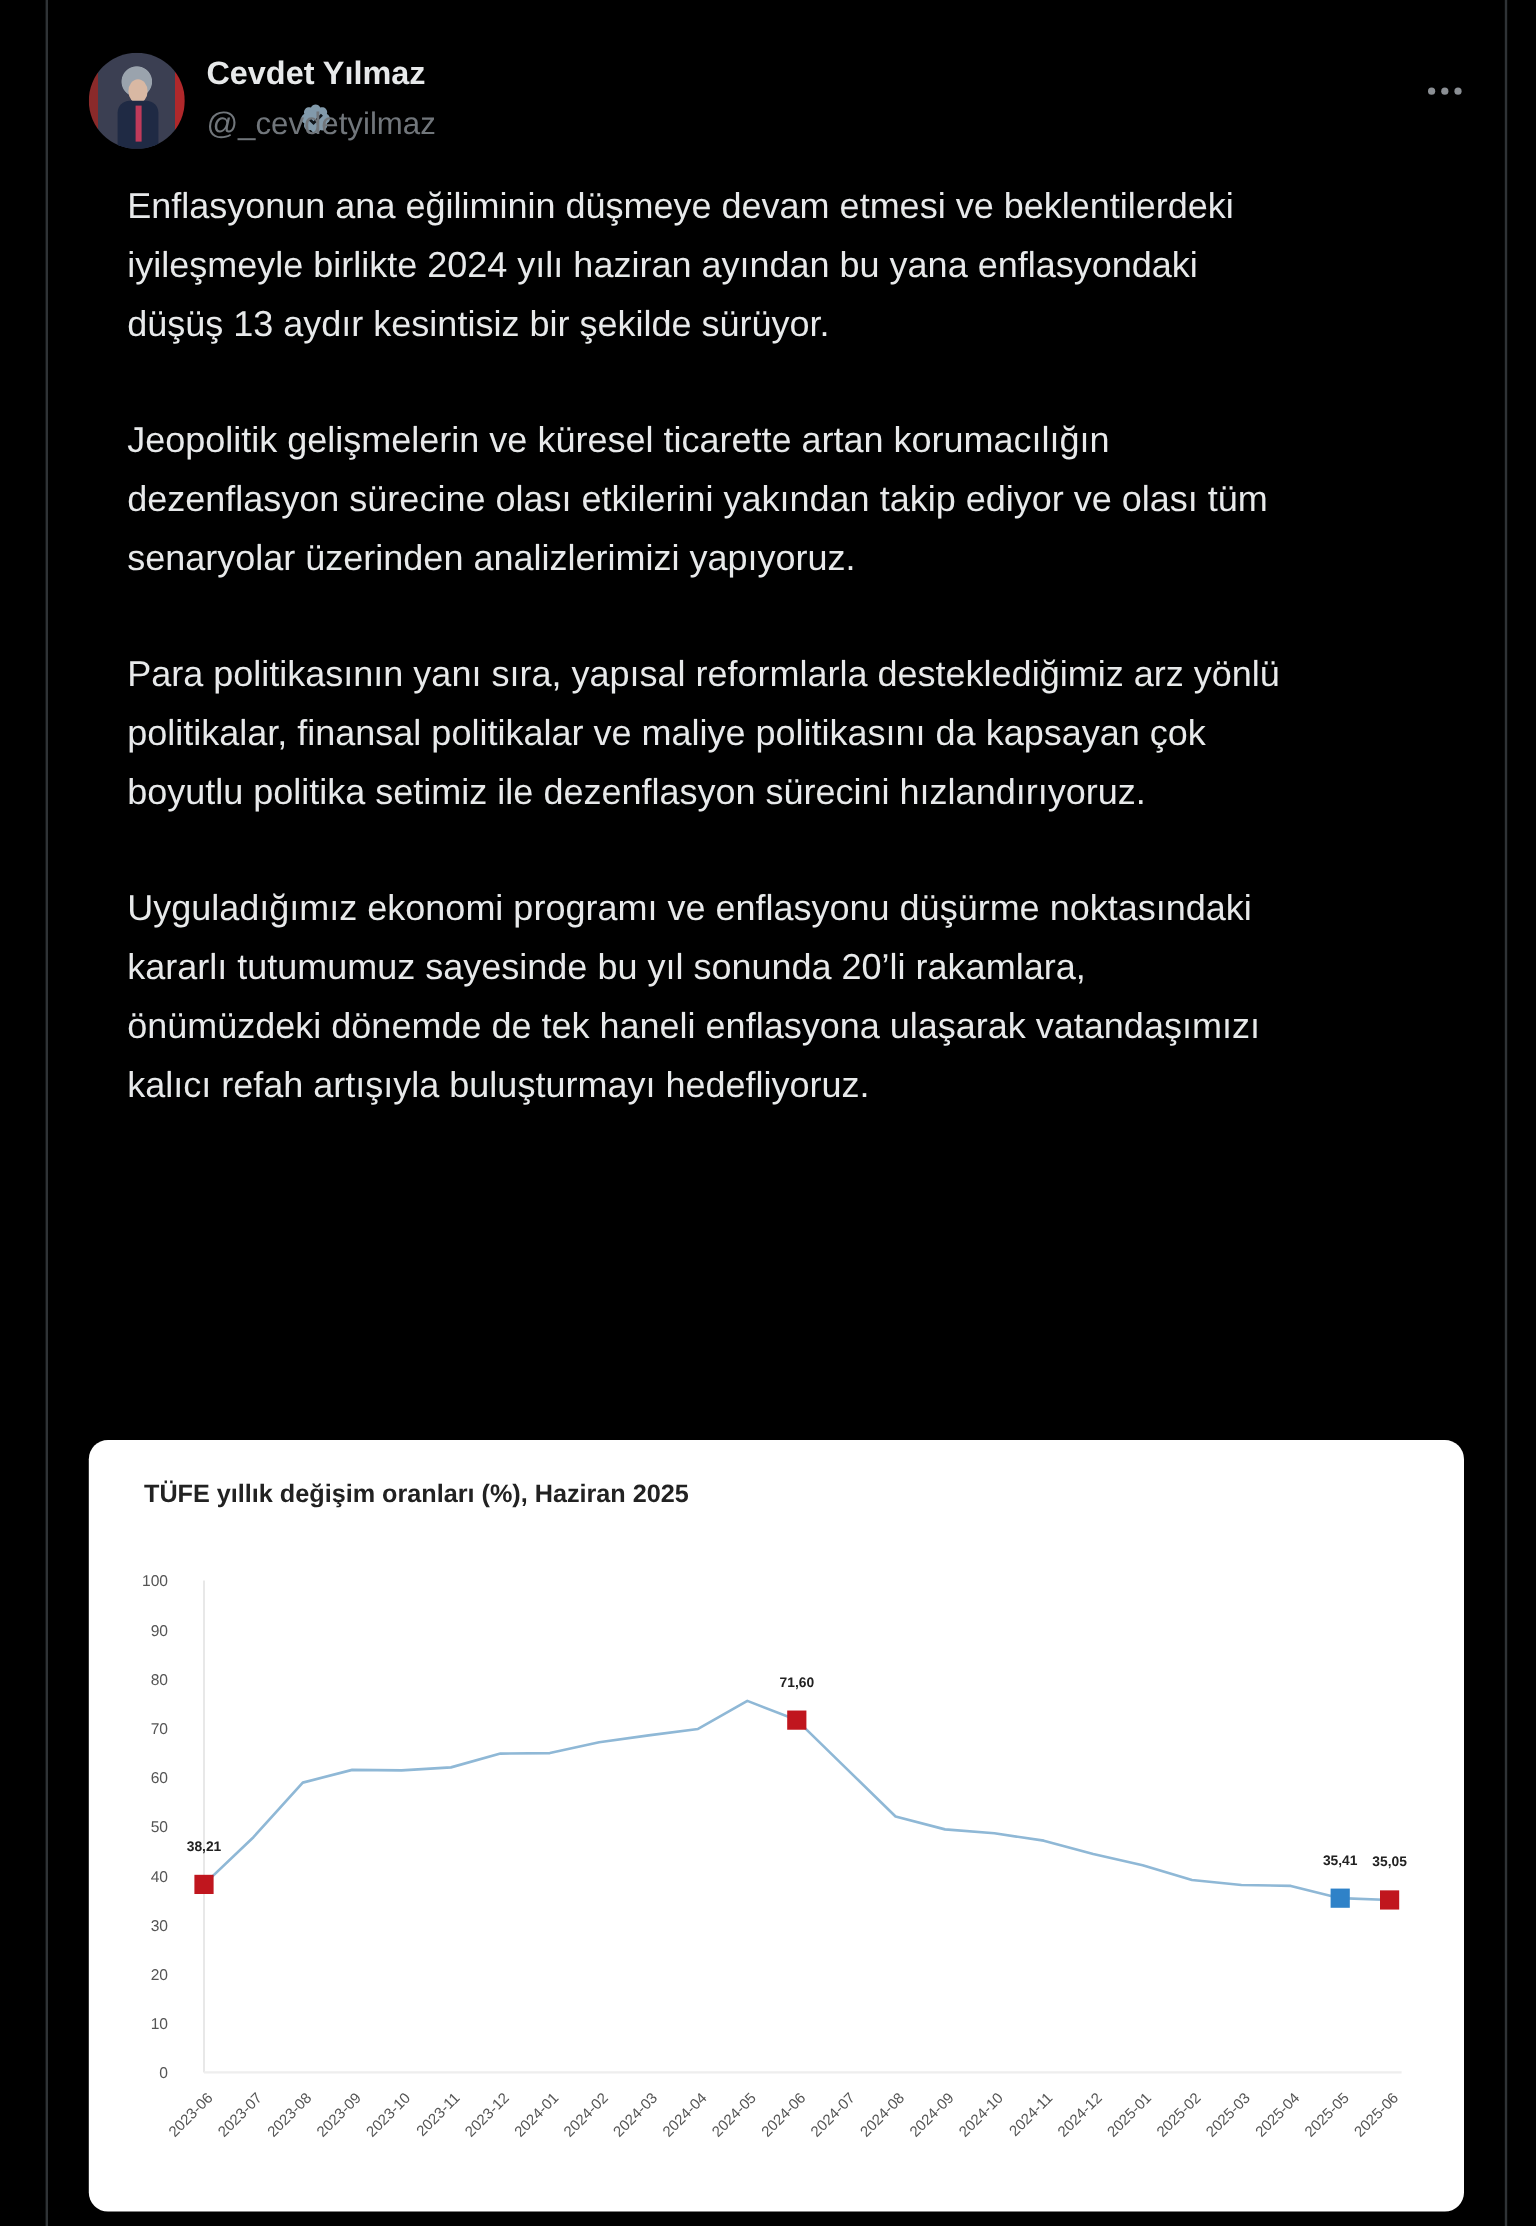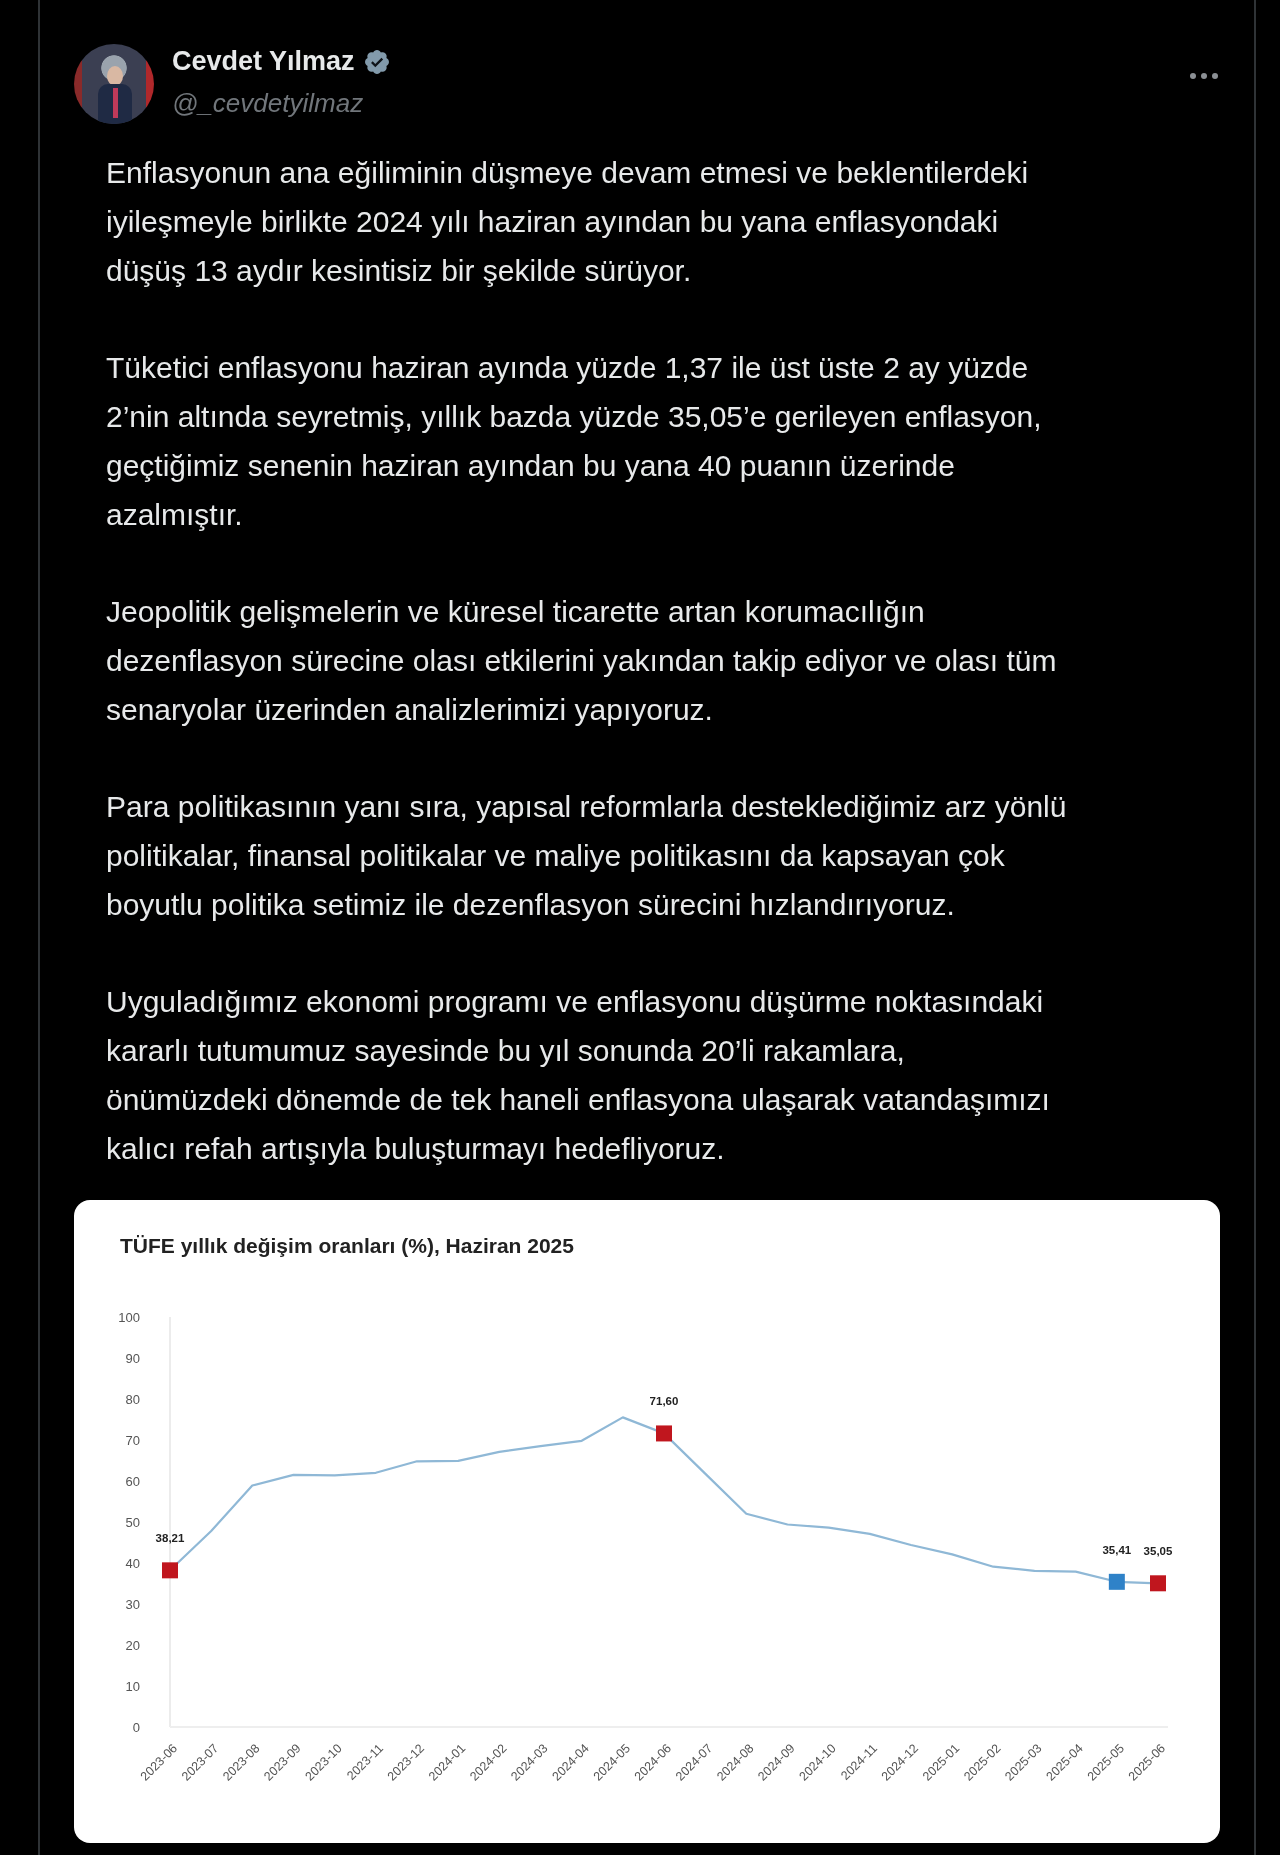--- a/index.html
+++ b/index.html
@@ -8,24 +8,24 @@
   .frame-line-left { position:absolute; left:38px; top:0; width:2px; height:1855px; background:#2f3336; }
   .frame-line-right { position:absolute; left:1254px; top:0; width:2px; height:1855px; background:#2f3336; }
   .header { position:absolute; left:74px; top:42px; width:1180px; height:84px; }
   .avatar { position:absolute; left:0; top:2px; width:80px; height:80px; border-radius:50%;
             background: radial-gradient(circle at 50% 30%, #9aa3ad 0 18%, transparent 19%),
                         linear-gradient(90deg,#8a2a2a 0 10%, #3b3f52 10% 90%, #b0282b 90% 100%);
             overflow:hidden; }
   .avatar .suit { position:absolute; left:24px; top:40px; width:34px; height:40px; background:#1f2a44; border-radius:10px 10px 0 0; }
   .avatar .head { position:absolute; left:33px; top:22px; width:16px; height:20px; background:#d9b8a3; border-radius:50%; }
   .avatar .tie { position:absolute; left:39px; top:44px; width:5px; height:30px; background:#c03a5a; }
-  .name-row { position:absolute; left:98px; top:4px; display:flex; align-items:center; gap:8px; }
+  .name-row { position:absolute; left:98px; top:4px; display:flex; align-items:center; gap:8px;flex-direction:column; }
   .name { font-weight:bold; font-size:27px; color:#e7e9ea; }
   .verified { width:28px; height:28px; }
-  .handle { position:absolute; left:98px; top:46px; font-size:26px; color:#71767b;font-style:italic; }
+  .handle { position:absolute; left:98px; top:46px; font-size:26px; color:#71767b; }
   .more { position:absolute; left:1110px; top:22px; width:40px; height:24px; display:flex; gap:5px; align-items:center; justify-content:center; cursor:pointer; }
   .more span { width:6px; height:6px; border-radius:50%; background:#8b8f94; display:block; }
   .body-text { position:absolute; left:74px; top:148px; width:1150px; font-size:30px; line-height:49px; color:#e7e9ea;margin-left:32px; }
   .body-text p { margin:0 0 48px 0; white-space:pre-line; }
   .chart-card { position:absolute; left:74px; top:1200px; width:1146px; height:643px; background:#fff; border-radius:16px; overflow:hidden; }
   .chart-title { position:absolute; left:46px; top:34px; font-size:21px; font-weight:bold; color:#222; }
   .chart-svg { position:absolute; left:0; top:0; }
 </style>
 </head>
 <body>
@@ -51,24 +51,20 @@
     <span></span>
     <span></span>
     <span></span>
   </div>
 </div>
 
 <div class="body-text">
   <p>Enflasyonun ana eğiliminin düşmeye devam etmesi ve beklentilerdeki
 iyileşmeyle birlikte 2024 yılı haziran ayından bu yana enflasyondaki
 düşüş 13 aydır kesintisiz bir şekilde sürüyor.</p>
-  <p>Tüketici enflasyonu haziran ayında yüzde 1,37 ile üst üste 2 ay yüzde
-2’nin altında seyretmiş, yıllık bazda yüzde 35,05’e gerileyen enflasyon,
-geçtiğimiz senenin haziran ayından bu yana 40 puanın üzerinde
-azalmıştır.</p>
   <p>Jeopolitik gelişmelerin ve küresel ticarette artan korumacılığın
 dezenflasyon sürecine olası etkilerini yakından takip ediyor ve olası tüm
 senaryolar üzerinden analizlerimizi yapıyoruz.</p>
   <p>Para politikasının yanı sıra, yapısal reformlarla desteklediğimiz arz yönlü
 politikalar, finansal politikalar ve maliye politikasını da kapsayan çok
 boyutlu politika setimiz ile dezenflasyon sürecini hızlandırıyoruz.</p>
   <p>Uyguladığımız ekonomi programı ve enflasyonu düşürme noktasındaki
 kararlı tutumumuz sayesinde bu yıl sonunda 20’li rakamlara,
 önümüzdeki dönemde de tek haneli enflasyona ulaşarak vatandaşımızı
 kalıcı refah artışıyla buluşturmayı hedefliyoruz.</p>

